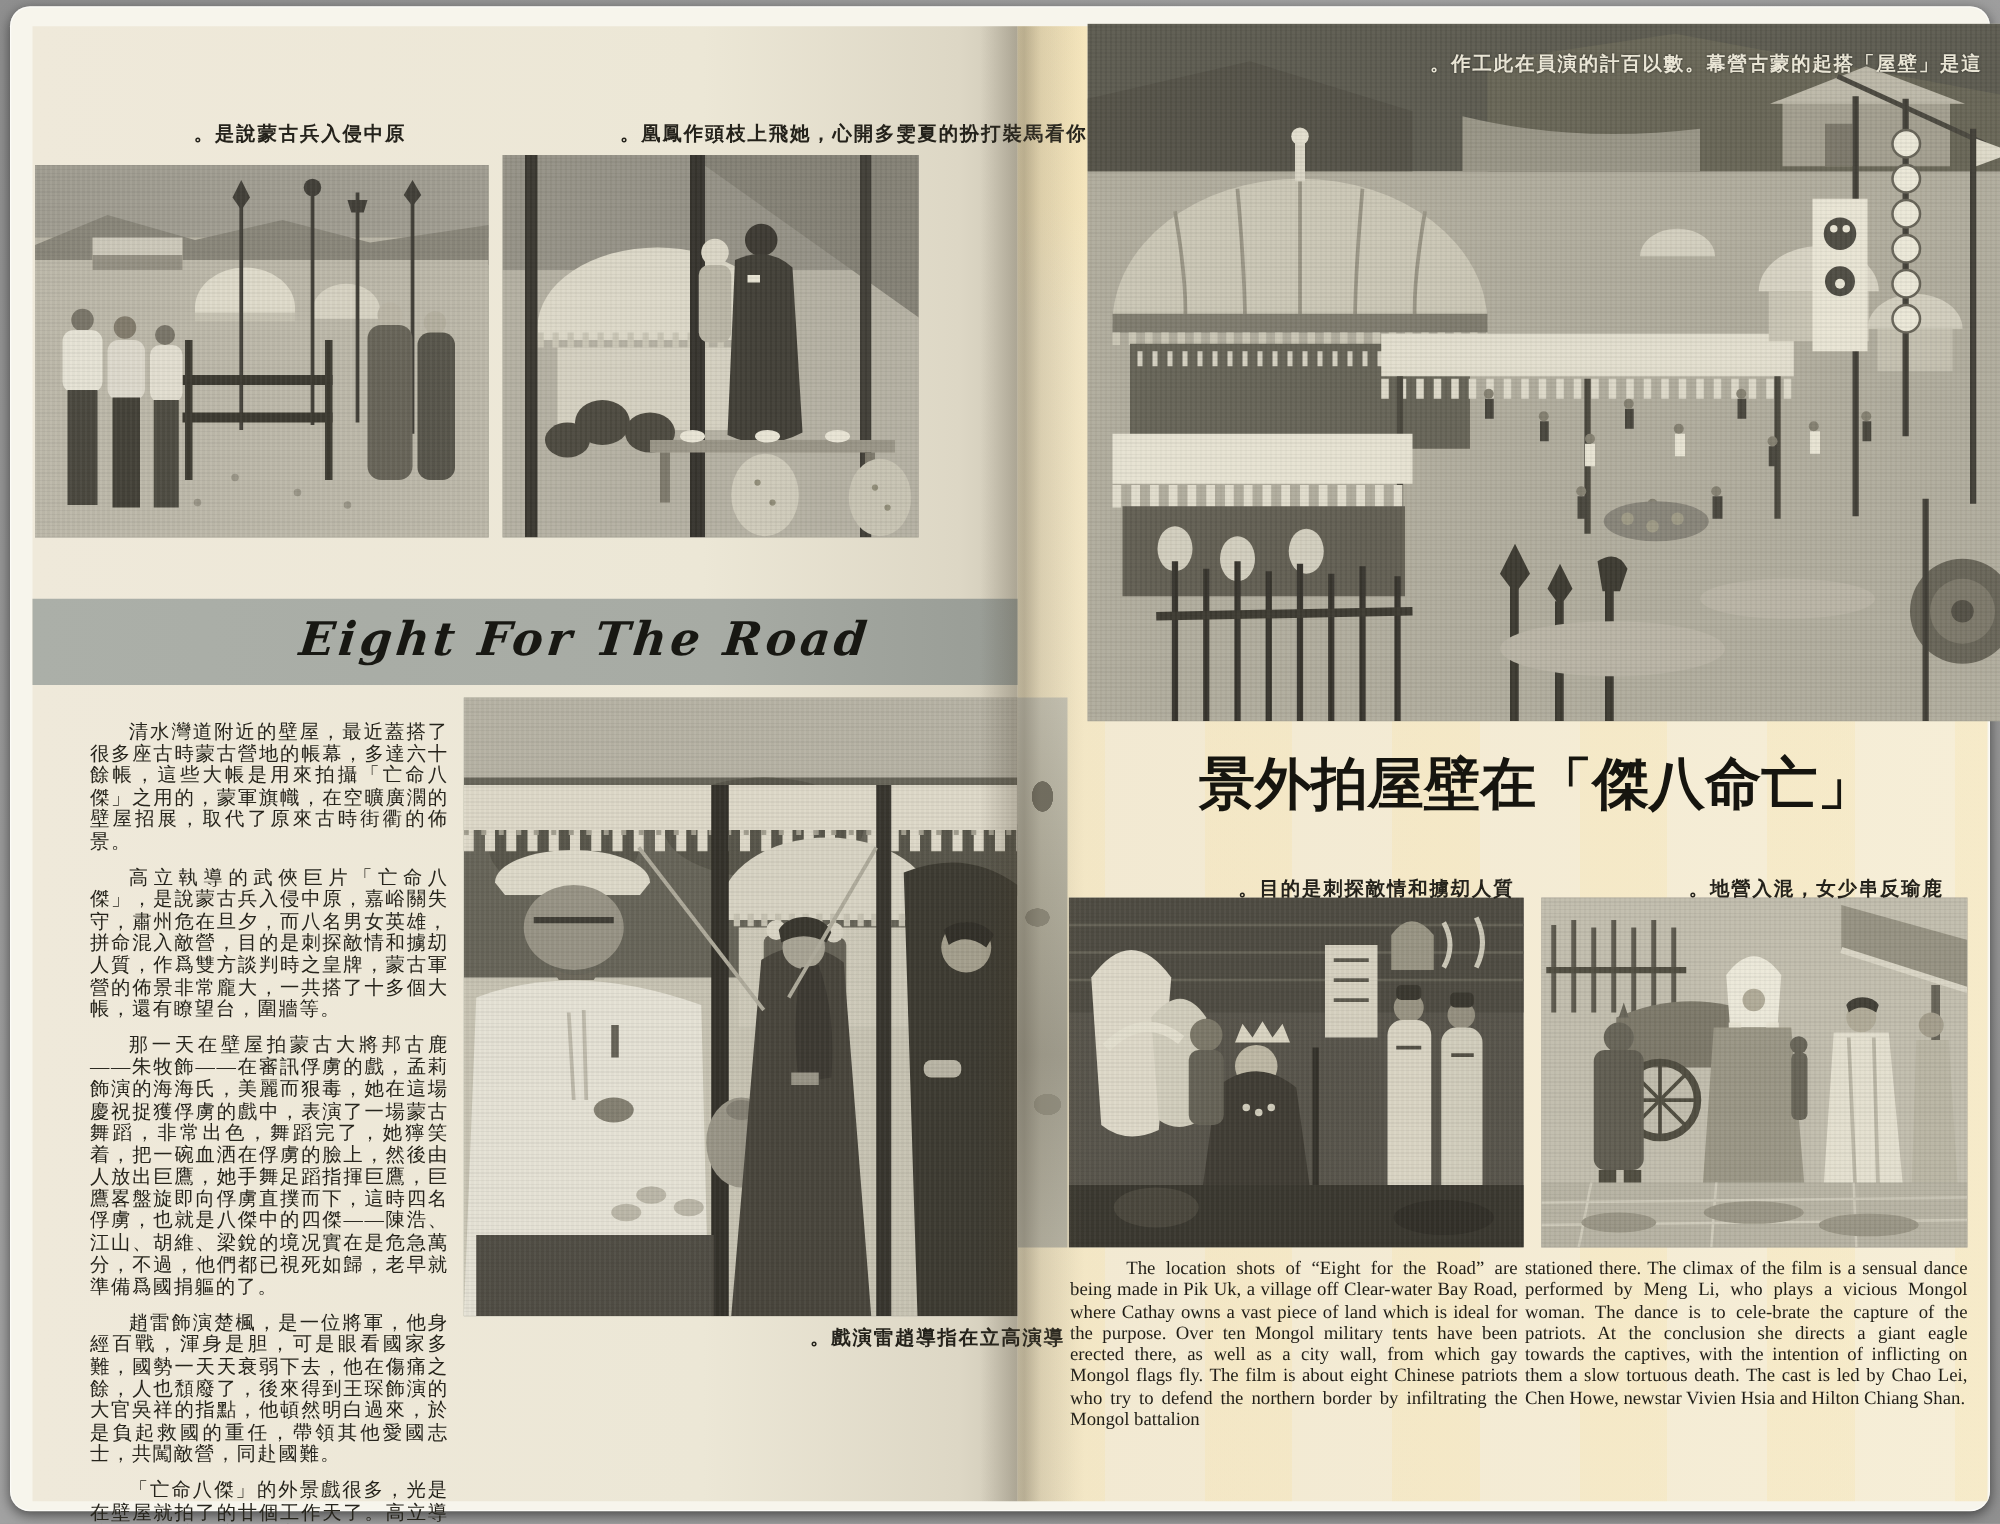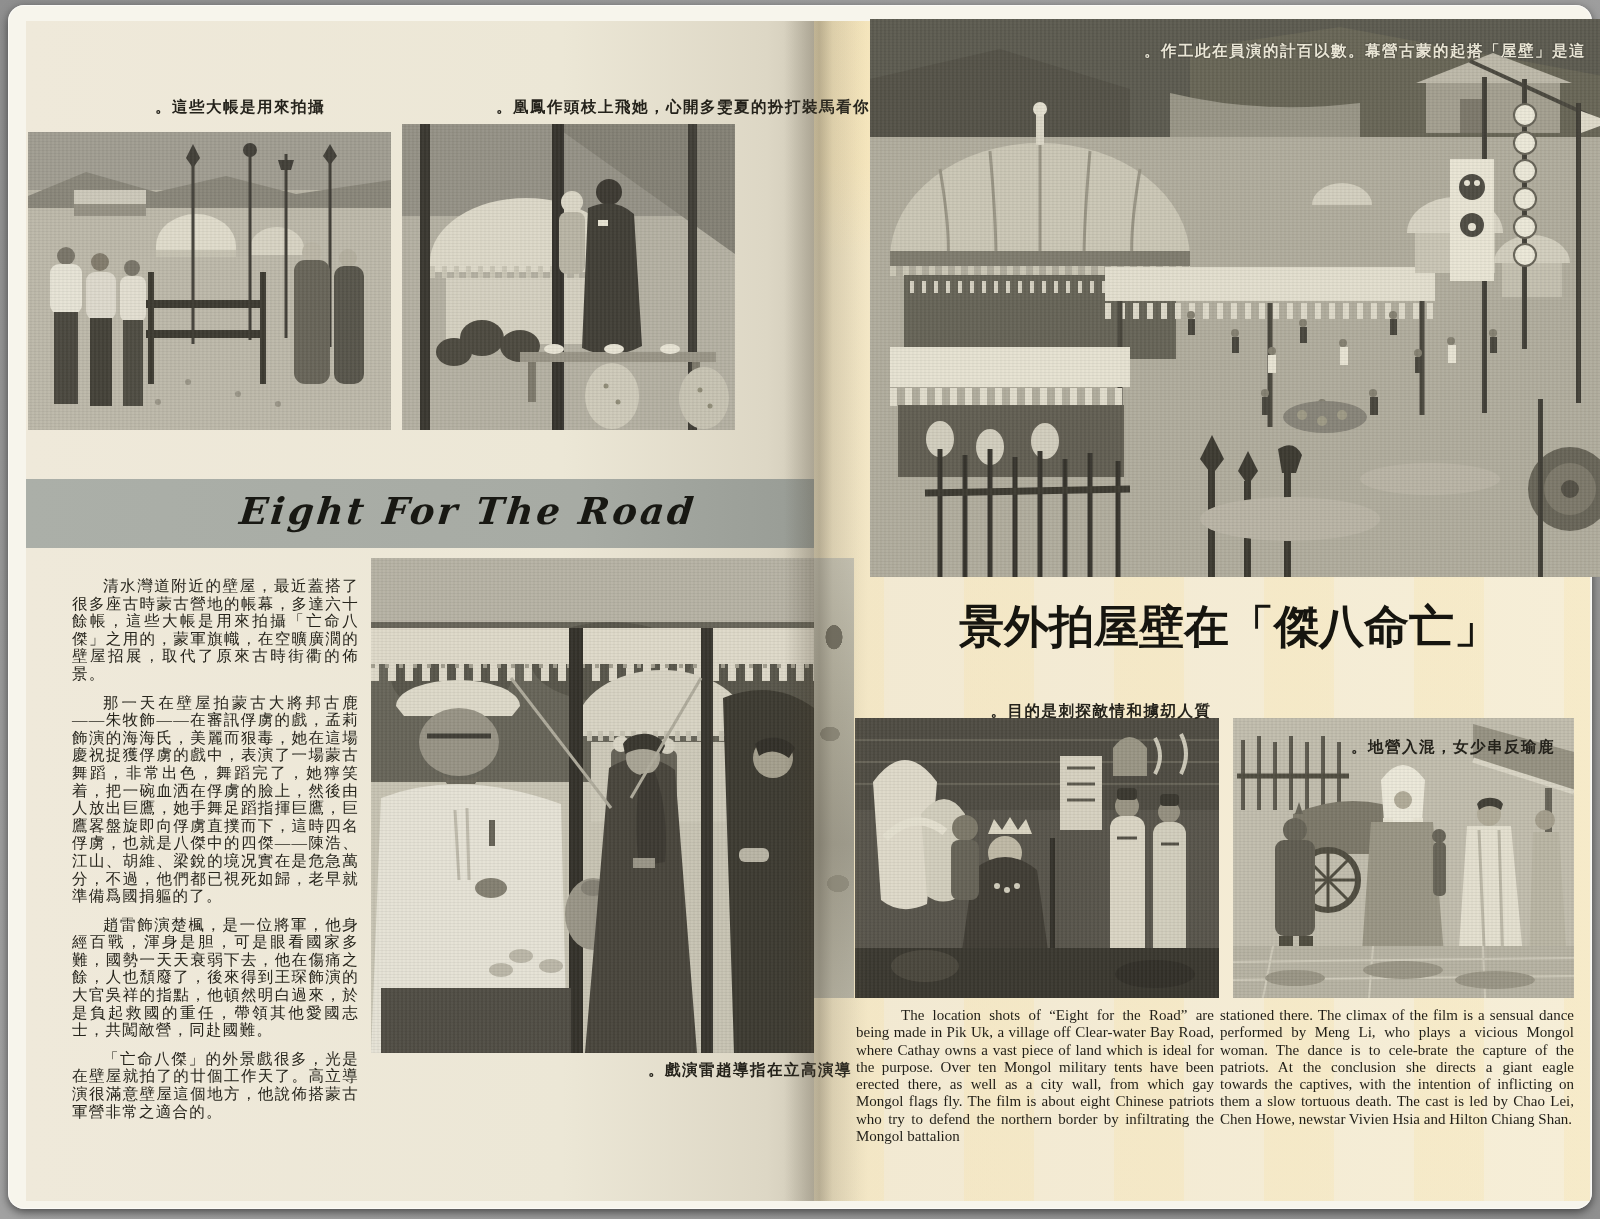--- a/index.html
+++ b/index.html
@@ -61,21 +61,21 @@
          linear-gradient(180deg,#c6c3b4 0%,#b2af9f 35%,#a19e90 65%,#b7b4a5 100%);}
 </style>
 </head>
 <body>
 
 <div class="stage">
   <div class="paper">
     <div class="bg-left"></div>
     <div class="bg-right"></div>
 
-    <div class="cap" style="left:98px;top:92px;width:268px;text-align:center;">。這些大帳是用來拍攝</div>
+    <div class="cap" style="left:98px;top:92px;width:268px;text-align:center;">。是說蒙古兵入侵中原</div>
     <div class="cap" style="left:488px;top:92px;width:356px;text-align:left;">。凰鳳作頭枝上飛她，心開多雯夏的扮打裝馬看你</div>
 
     <div class="ph" style="left:20px;top:127px;width:363px;height:298px;">
       <svg viewBox="0 0 363 298" preserveAspectRatio="none">
         <rect x="0" y="0" width="363" height="298" fill="#b4b1a4"></rect>
         <rect x="0" y="0" width="363" height="58" fill="#97958c"></rect>
         <path d="M0,64 L58,40 L128,60 L198,44 L268,62 L363,48 L363,80 L0,80 Z" fill="#7d7b71"></path>
         <rect x="0" y="76" width="363" height="222" fill="#b7b4a7"></rect>
         <rect x="46" y="58" width="72" height="26" fill="#c9c6ba"></rect>
         <rect x="46" y="72" width="72" height="12" fill="#8b887d"></rect>
@@ -161,20 +161,21 @@
       </svg>
       <div class="grain"></div>
     </div>
 
     <div class="banner">
       <div class="banner-title">Eight For The Road</div>
     </div>
 
     <div class="bodytext">
       <p>清水灣道附近的壁屋，最近蓋搭了很多座古時蒙古營地的帳幕，多達六十餘帳，這些大帳是用來拍攝「亡命八傑」之用的，蒙軍旗幟，在空曠廣濶的壁屋招展，取代了原來古時街衢的佈景。</p>
+      <p>高立執導的武俠巨片「亡命八傑」，是說蒙古兵入侵中原，嘉峪關失守，肅州危在旦夕，而八名男女英雄，拼命混入敵營，目的是刺探敵情和擄刧人質，作爲雙方談判時之皇牌，蒙古軍營的佈景非常龐大，一共搭了十多個大帳，還有瞭望台，圍牆等。</p>
       <p>那一天在壁屋拍蒙古大將邦古鹿——朱牧飾——在審訊俘虜的戲，孟莉飾演的海海氏，美麗而狠毒，她在這場慶祝捉獲俘虜的戲中，表演了一場蒙古舞蹈，非常出色，舞蹈完了，她獰笑着，把一碗血洒在俘虜的臉上，然後由人放出巨鷹，她手舞足蹈指揮巨鷹，巨鷹畧盤旋即向俘虜直撲而下，這時四名俘虜，也就是八傑中的四傑——陳浩、江山、胡維、梁銳的境况實在是危急萬分，不過，他們都已視死如歸，老早就準備爲國捐軀的了。</p>
       <p>趙雷飾演楚楓，是一位將軍，他身經百戰，渾身是胆，可是眼看國家多難，國勢一天天衰弱下去，他在傷痛之餘，人也頹廢了，後來得到王琛飾演的大官吳祥的指點，他頓然明白過來，於是負起救國的重任，帶領其他愛國志士，共闖敵營，同赴國難。</p>
       <p>「亡命八傑」的外景戲很多，光是在壁屋就拍了的廿個工作天了。高立導演很滿意壁屋這個地方，他說佈搭蒙古軍營非常之適合的。</p>
     </div>
 
     <div class="ph" style="left:363px;top:553px;width:443px;height:495px;">
       <svg viewBox="0 0 443 495" preserveAspectRatio="none">
         <rect x="0" y="0" width="443" height="495" fill="#c3c0b2"></rect>
         <rect x="0" y="0" width="443" height="70" fill="#b0ada1"></rect>
         <rect x="0" y="64" width="443" height="160" fill="#56554c"></rect>
@@ -367,21 +368,21 @@
             <ellipse cx="560" cy="460" rx="70" ry="16"></ellipse>
           </g>
       </svg>
       <div class="grain"></div>
       <div class="bigcap">。作工此在員演的計百以數。幕營古蒙的起搭「屋壁」是這</div>
     </div>
 
     <div class="headline">景外拍屋壁在「傑八命亡」</div>
 
     <div class="cap" style="left:968px;top:696px;width:250px;text-align:center;">。目的是刺探敵情和擄刧人質</div>
-    <div class="cap" style="left:1340px;top:696px;width:210px;text-align:center;margin-top:36px;">。地營入混，女少串反瑜鹿</div>
+    <div class="cap" style="left:1340px;top:696px;width:210px;text-align:center;">。地營入混，女少串反瑜鹿</div>
 
     <div class="ph" style="left:847px;top:713px;width:364px;height:280px;">
       <svg viewBox="0 0 364 280" preserveAspectRatio="none">
         <rect x="0" y="0" width="364" height="280" fill="#45433c"></rect>
         <rect x="0" y="0" width="364" height="92" fill="#3a3832"></rect>
         <g stroke="#55534a" stroke-width="2">
             <line x1="0" y1="22" x2="364" y2="22"></line>
             <line x1="0" y1="44" x2="364" y2="44"></line>
             <line x1="0" y1="66" x2="364" y2="66"></line>
           </g>

